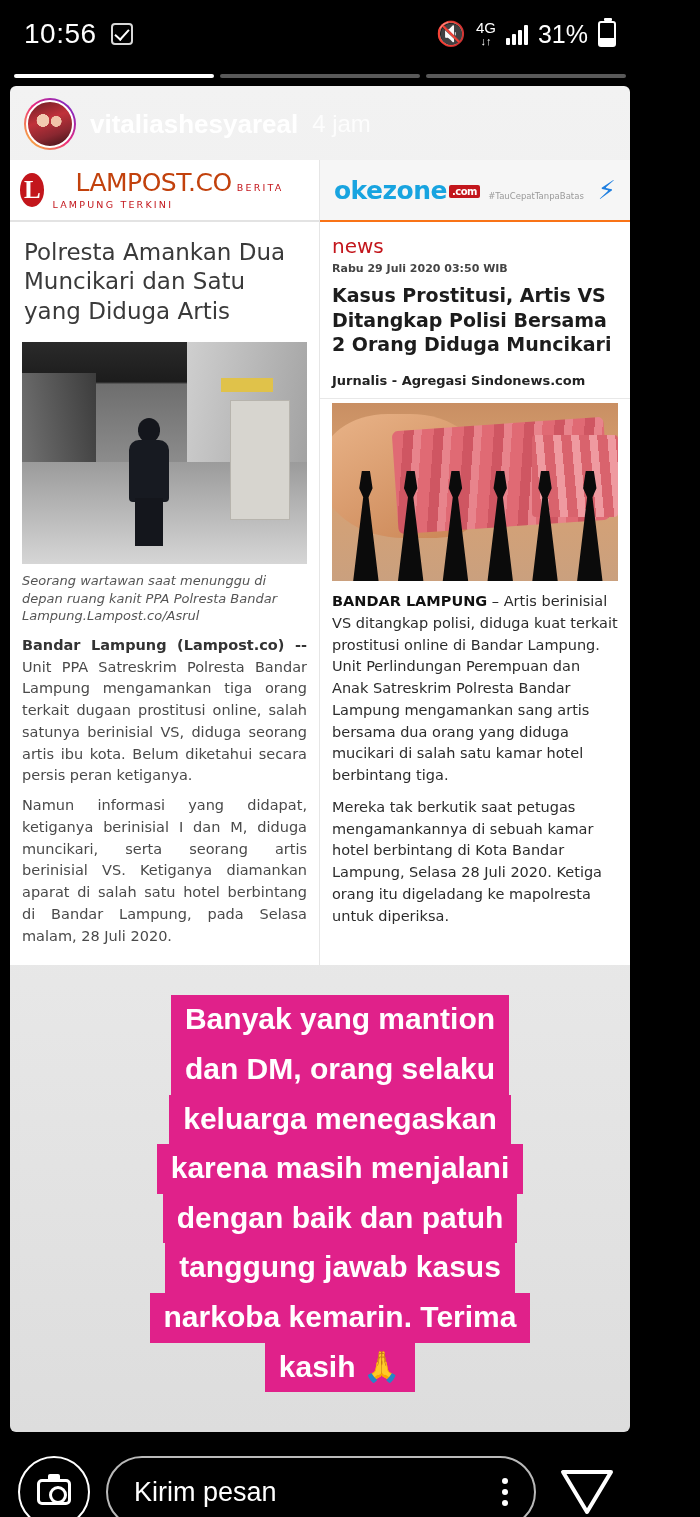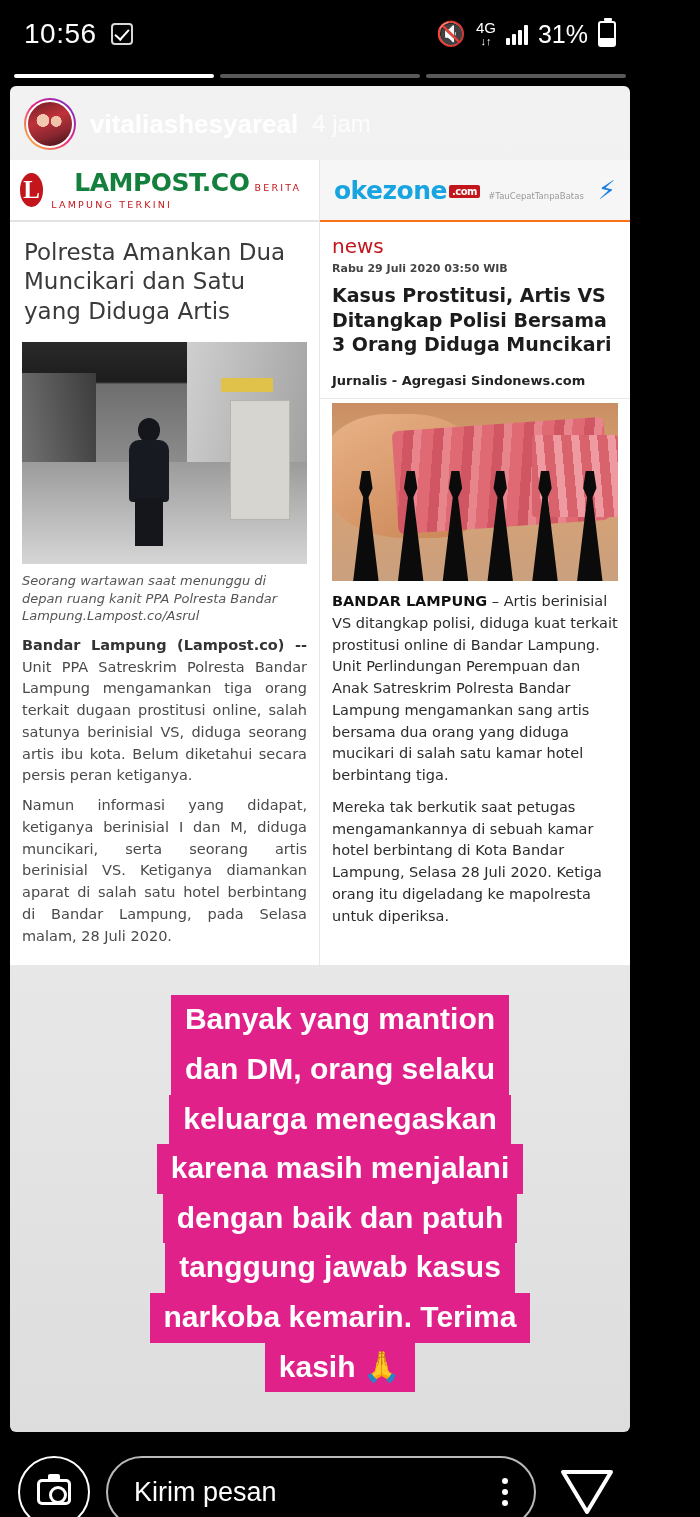--- a/index.html
+++ b/index.html
@@ -132,21 +132,21 @@
   .lampost { display: flex; align-items: center; gap: 8px; }
   .lampost .mark {
     width: 34px; height: 34px; border-radius: 50%;
     background: #c3161c; color: #fff;
     font-family: "Liberation Serif", serif;
     font-size: 25px; font-weight: bold;
     display: flex; align-items: center; justify-content: center;
   }
   .lampost .txt { line-height: 1; }
   .lampost .t1 {
-    font-size: 25px; font-weight: bold; color: #15803d; letter-spacing: -.5px; margin-left: 23px;
+    font-size: 25px; font-weight: normal; color: #c2410c; letter-spacing: -.5px; margin-left: 23px;
   }
   .lampost .t2 {
     font-size: 9.5px; color: #c3161c; letter-spacing: 2.2px; margin-top: 3px;
   }
 
   .okezone-bar {
     height: 62px; display: flex; align-items: center; justify-content: center;
     background: #f6f6f6; border-bottom: 2px solid #f97316;
     gap: 14px; padding: 0 12px;
   }
@@ -404,21 +404,21 @@
               <span class="t1">
                 <span>okezone</span><span class="com">.com</span>
               </span>
               <span class="t2">#TauCepatTanpaBatas</span>
             </span>
             <span class="bolt">⚡</span>
           </div>
 
           <div class="kicker">news</div>
           <div class="stamp">Rabu 29 Juli 2020 03:50 WIB</div>
-          <div class="headline-right">Kasus Prostitusi, Artis VS Ditangkap Polisi Bersama 3 Orang Diduga Muncikari</div>
+          <div class="headline-right">Kasus Prostitusi, Artis VS Ditangkap Polisi Bersama 2 Orang Diduga Muncikari</div>
           <div class="byline">Jurnalis - Agregasi Sindonews.com</div>
 
           <div class="photo-money">
             <span class="hand"></span>
               <span class="bills"></span>
               <span class="bills2"></span>
             <span class="silhouettes">
               <span class="sil"></span>
                 <span class="sil"></span>
                 <span class="sil"></span>

